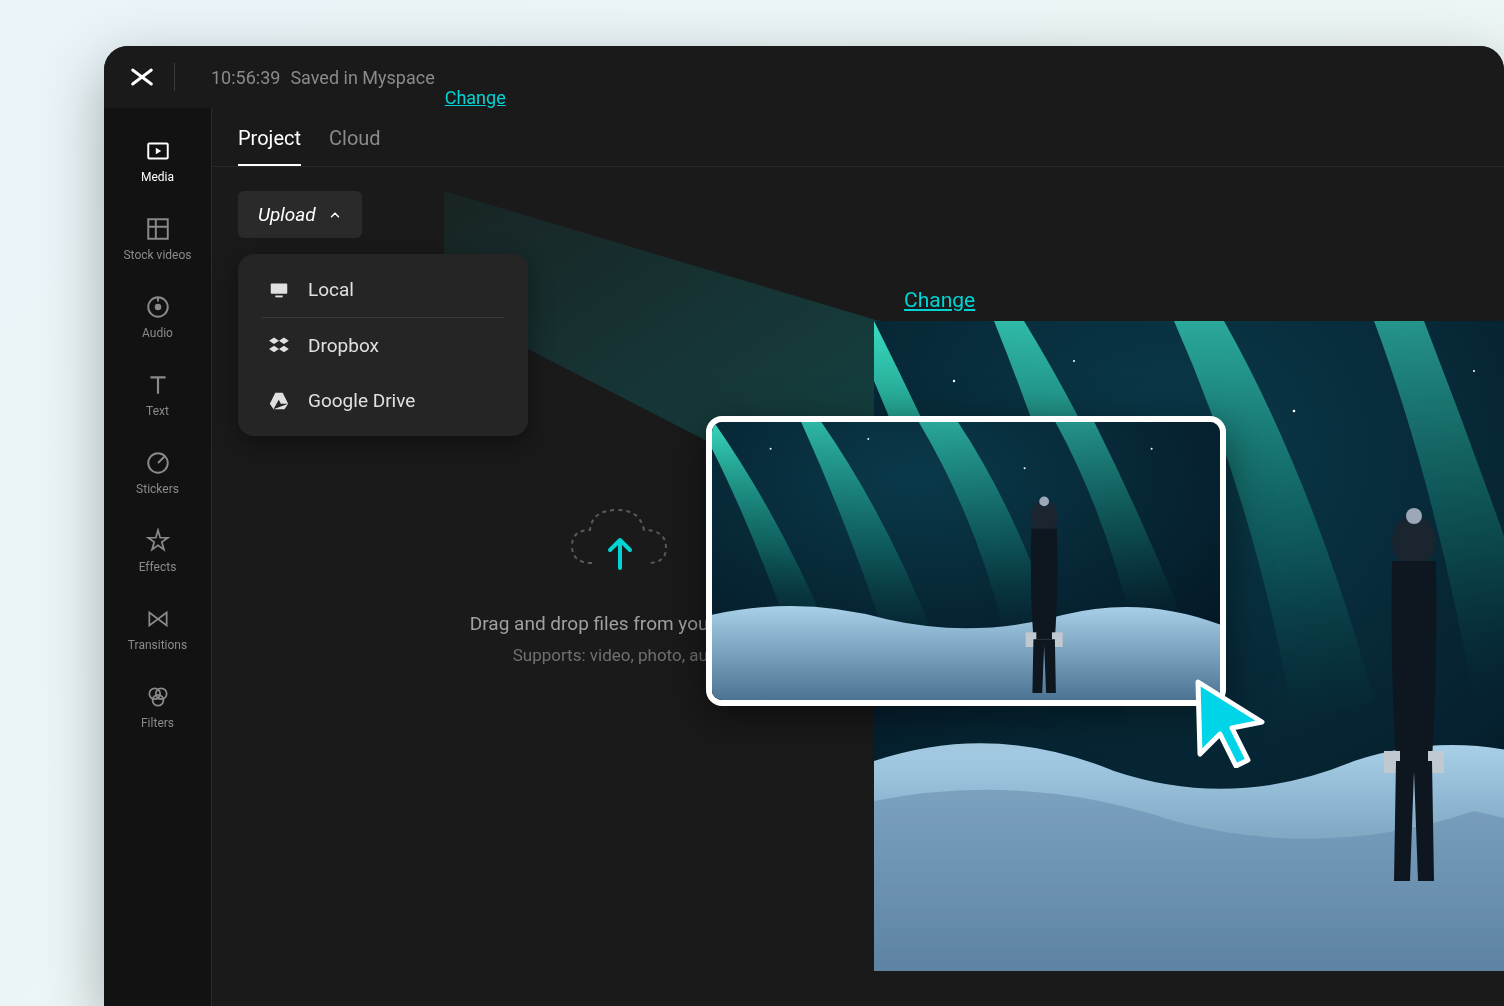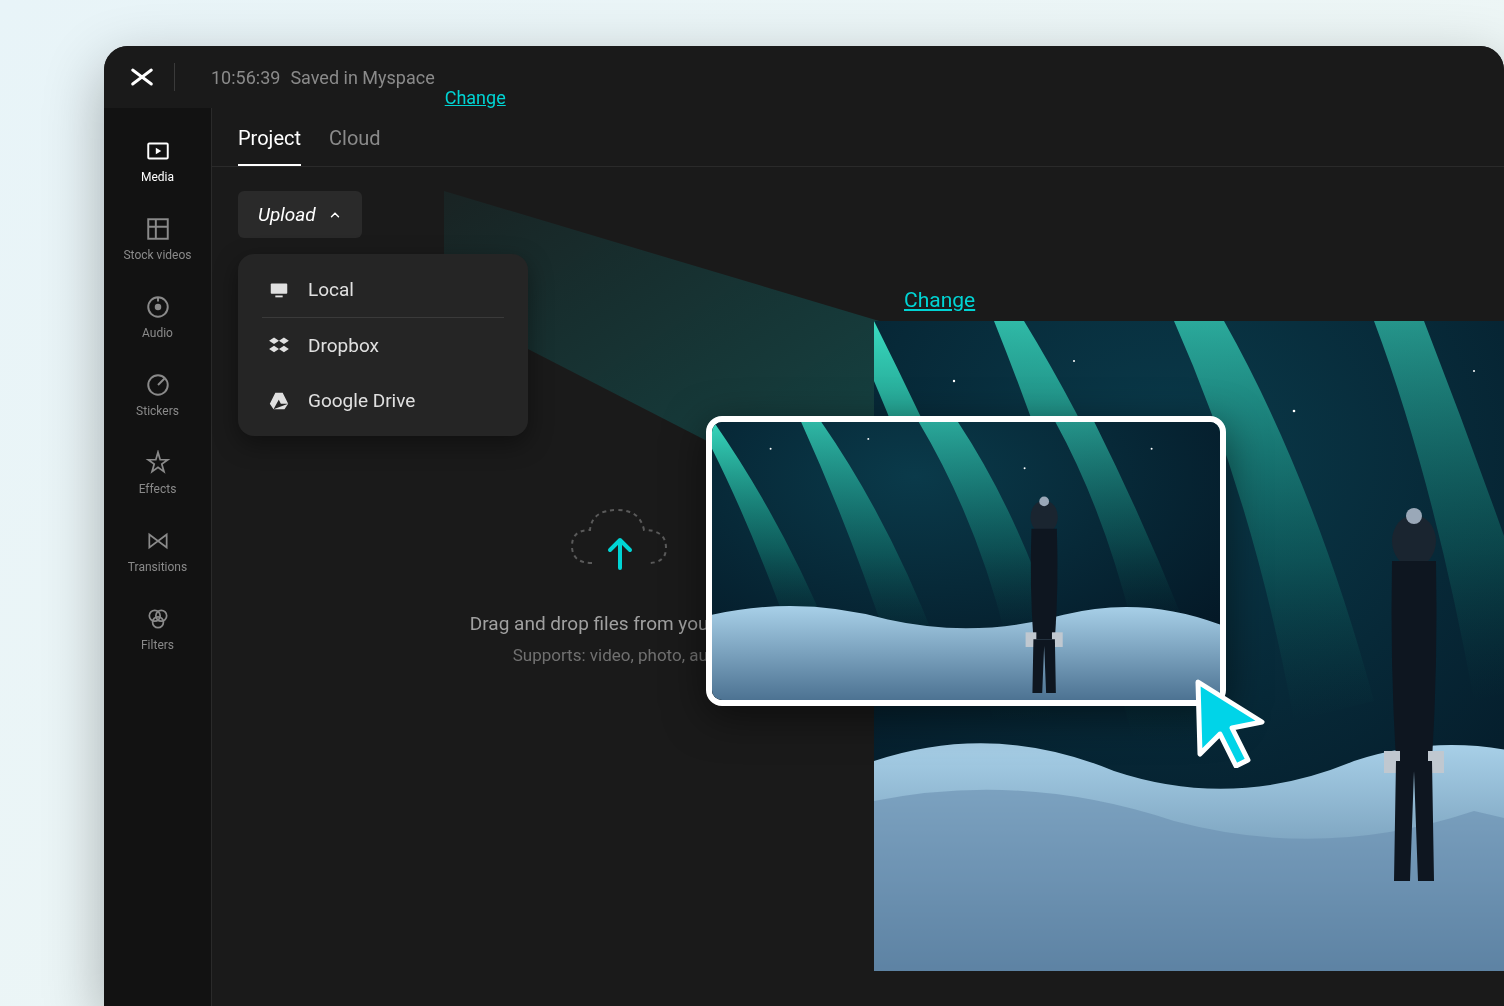--- a/index.html
+++ b/index.html
@@ -91,20 +91,26 @@
           </svg>
         <span class="sidebar-label">Stock videos</span>
       </div>
       <div class="sidebar-item">
         <svg class="sidebar-icon" viewBox="0 0 24 24">
             <circle cx="12" cy="12" r="9" stroke="#8a8a8a" stroke-width="1.8" fill="none"></circle>
             <circle cx="12" cy="12" r="3" fill="#8a8a8a"></circle>
             <line x1="12" y1="3" x2="12" y2="7" stroke="#8a8a8a" stroke-width="1.8"></line>
           </svg>
         <span class="sidebar-label">Audio</span>
+      </div>
+      <div class="sidebar-item">
+        <svg class="sidebar-icon" viewBox="0 0 24 24">
+            <path d="M5 5 H19 M12 5 V20" stroke="#8a8a8a" stroke-width="2" fill="none"></path>
+          </svg>
+        <span class="sidebar-label">Text</span>
       </div>
       <div class="sidebar-item">
         <svg class="sidebar-icon" viewBox="0 0 24 24">
             <circle cx="12" cy="12" r="9" stroke="#8a8a8a" stroke-width="1.8" fill="none"></circle>
             <path d="M18 6 L12 12" stroke="#8a8a8a" stroke-width="1.8"></path>
           </svg>
         <span class="sidebar-label">Stickers</span>
       </div>
       <div class="sidebar-item">
         <svg class="sidebar-icon" viewBox="0 0 24 24">

